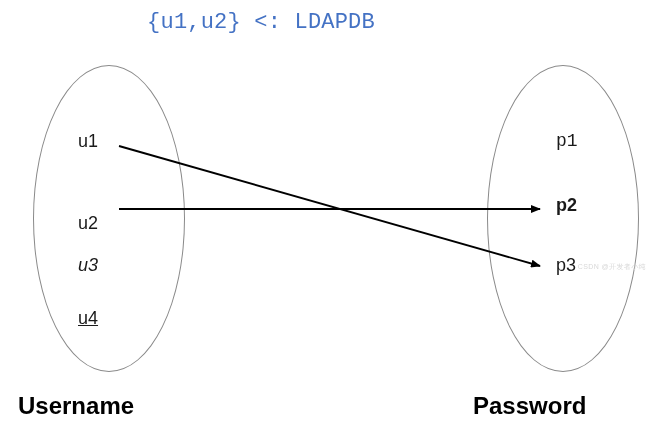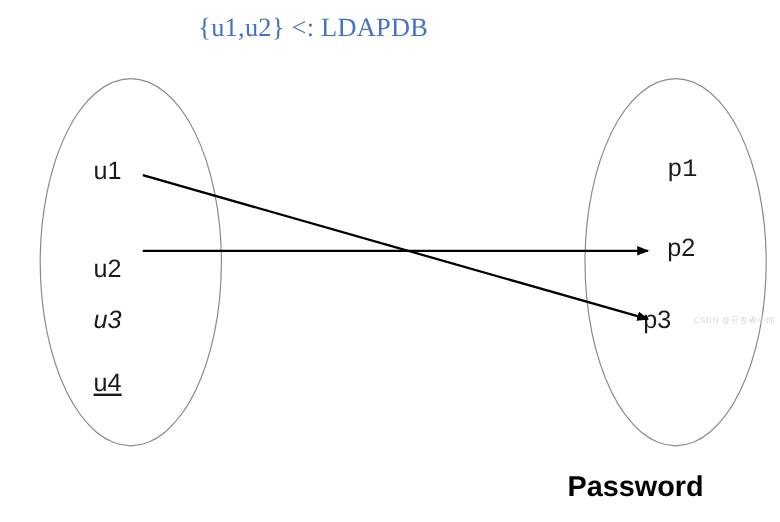--- a/index.html
+++ b/index.html
@@ -21,21 +21,21 @@
     height: 435px;
   }
   #title {
     position: absolute;
     left: 0;
     top: 10px;
     width: 522px;
     text-align: center;
     font-size: 22px;
     color: #4472c4;
-    font-family: Liberation Serif, serif;
+    font-family: Liberation Mono, monospace;
     letter-spacing: 0.2px;
   }
   .ellipse {
     position: absolute;
     border: 1.6px solid #8a8a8a;
     border-radius: 50%;
     background: transparent;
   }
   #ellipse-left {
     left: 33px;
@@ -44,21 +44,21 @@
     height: 305px;
   }
   #ellipse-right {
     left: 487px;
     top: 65px;
     width: 150px;
     height: 305px;
   }
   .node-label {
     position: absolute;
-    font-size: 21px;
+    font-size: 18px;
     color: #1a1a1a;
     font-family: "Liberation Sans", sans-serif;
     white-space: nowrap;
   }
   .caption {
     position: absolute;
     font-size: 24px;
     font-weight: bold;
     color: #000000;
     font-family: "Liberation Sans", sans-serif;
@@ -99,30 +99,31 @@
 
   <div class="ellipse" id="ellipse-left"></div>
   <div class="ellipse" id="ellipse-right"></div>
 
   <div class="node-label" style="left:78px; top:131px;">u1</div>
   <div class="node-label" style="left:78px; top:213px;">u2</div>
   <div class="node-label" style="left:78px; top:255px;font-style:italic;">u3</div>
   <div class="node-label" style="left:78px; top:308px;text-decoration:underline;">u4</div>
 
   <div class="node-label" style="left:556px; top:131px;font-family:Liberation Mono, monospace;">p1</div>
-  <div class="node-label" style="left:556px; top:195px;">p2</div>
-  <div class="node-label" style="left:536px; top:255px;">p3</div>
+  <div class="node-label" style="left:556px; top:195px;font-weight:bold;">p2</div>
+  <div class="node-label" style="left:556px; top:255px;">p3</div>
 
   <svg class="arrows" viewBox="0 0 650 435">
     <defs>
       <marker id="arrowhead" markerWidth="10" markerHeight="8" refX="9" refY="4" orient="auto" markerUnits="userSpaceOnUse">
         <path d="M0,0 L10,4 L0,8 z" fill="#000000"></path>
       </marker>
     </defs>
     <line x1="119" y1="146" x2="540" y2="266" stroke="#000000" stroke-width="1.9" marker-end="url(#arrowhead)"></line>
     <line x1="119" y1="209" x2="540" y2="209" stroke="#000000" stroke-width="1.9" marker-end="url(#arrowhead)"></line>
   </svg>
 
+  <div class="caption" id="caption-left">Username</div>
   <div class="caption" id="caption-right">Password</div>
 
   <div id="watermark">CSDN @开发者小纯</div>
 
 </div>
 
 </body></html>

